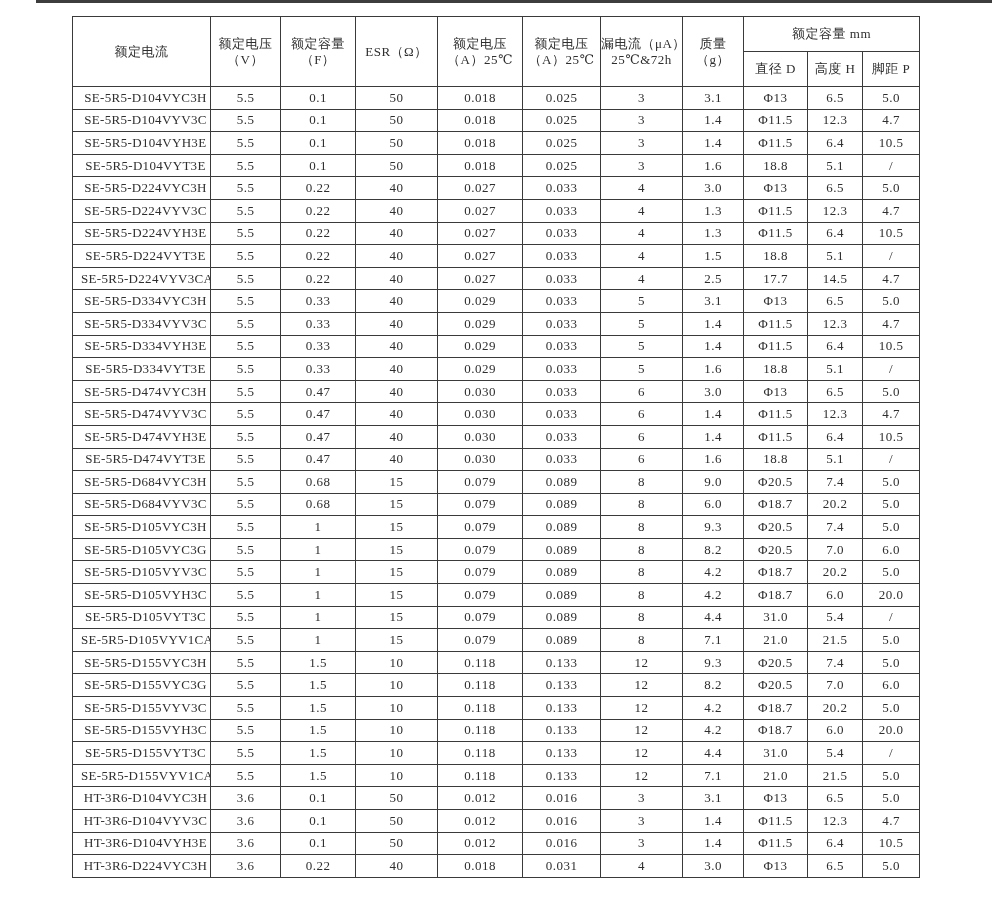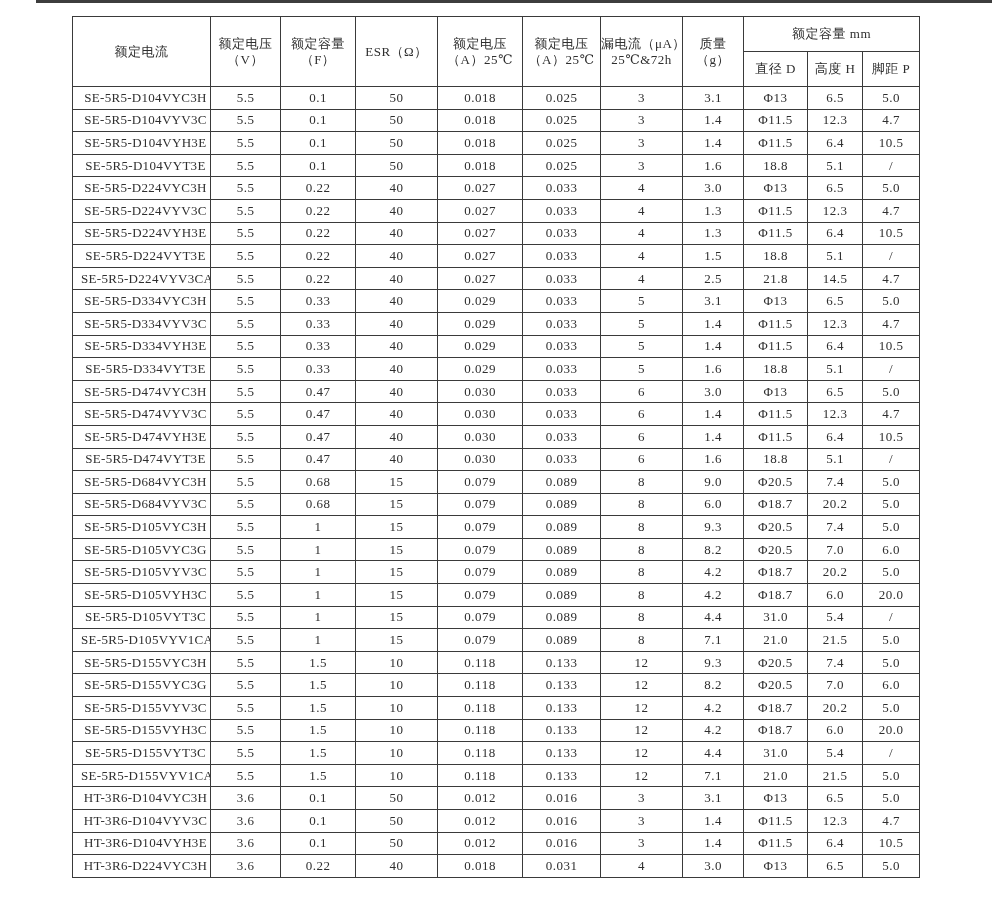--- a/index.html
+++ b/index.html
@@ -205,21 +205,21 @@
       </tr>
       <tr>
         <td class="model">SE-5R5-D224VYV3CA</td>
         <td>5.5</td>
         <td>0.22</td>
         <td>40</td>
         <td>0.027</td>
         <td>0.033</td>
         <td>4</td>
         <td>2.5</td>
-        <td>21.8</td>
+        <td>17.7</td>
         <td>14.5</td>
         <td>4.7</td>
       </tr>
       <tr>
         <td class="model">SE-5R5-D334VYC3H</td>
         <td>5.5</td>
         <td>0.33</td>
         <td>40</td>
         <td>0.029</td>
         <td>0.033</td>

